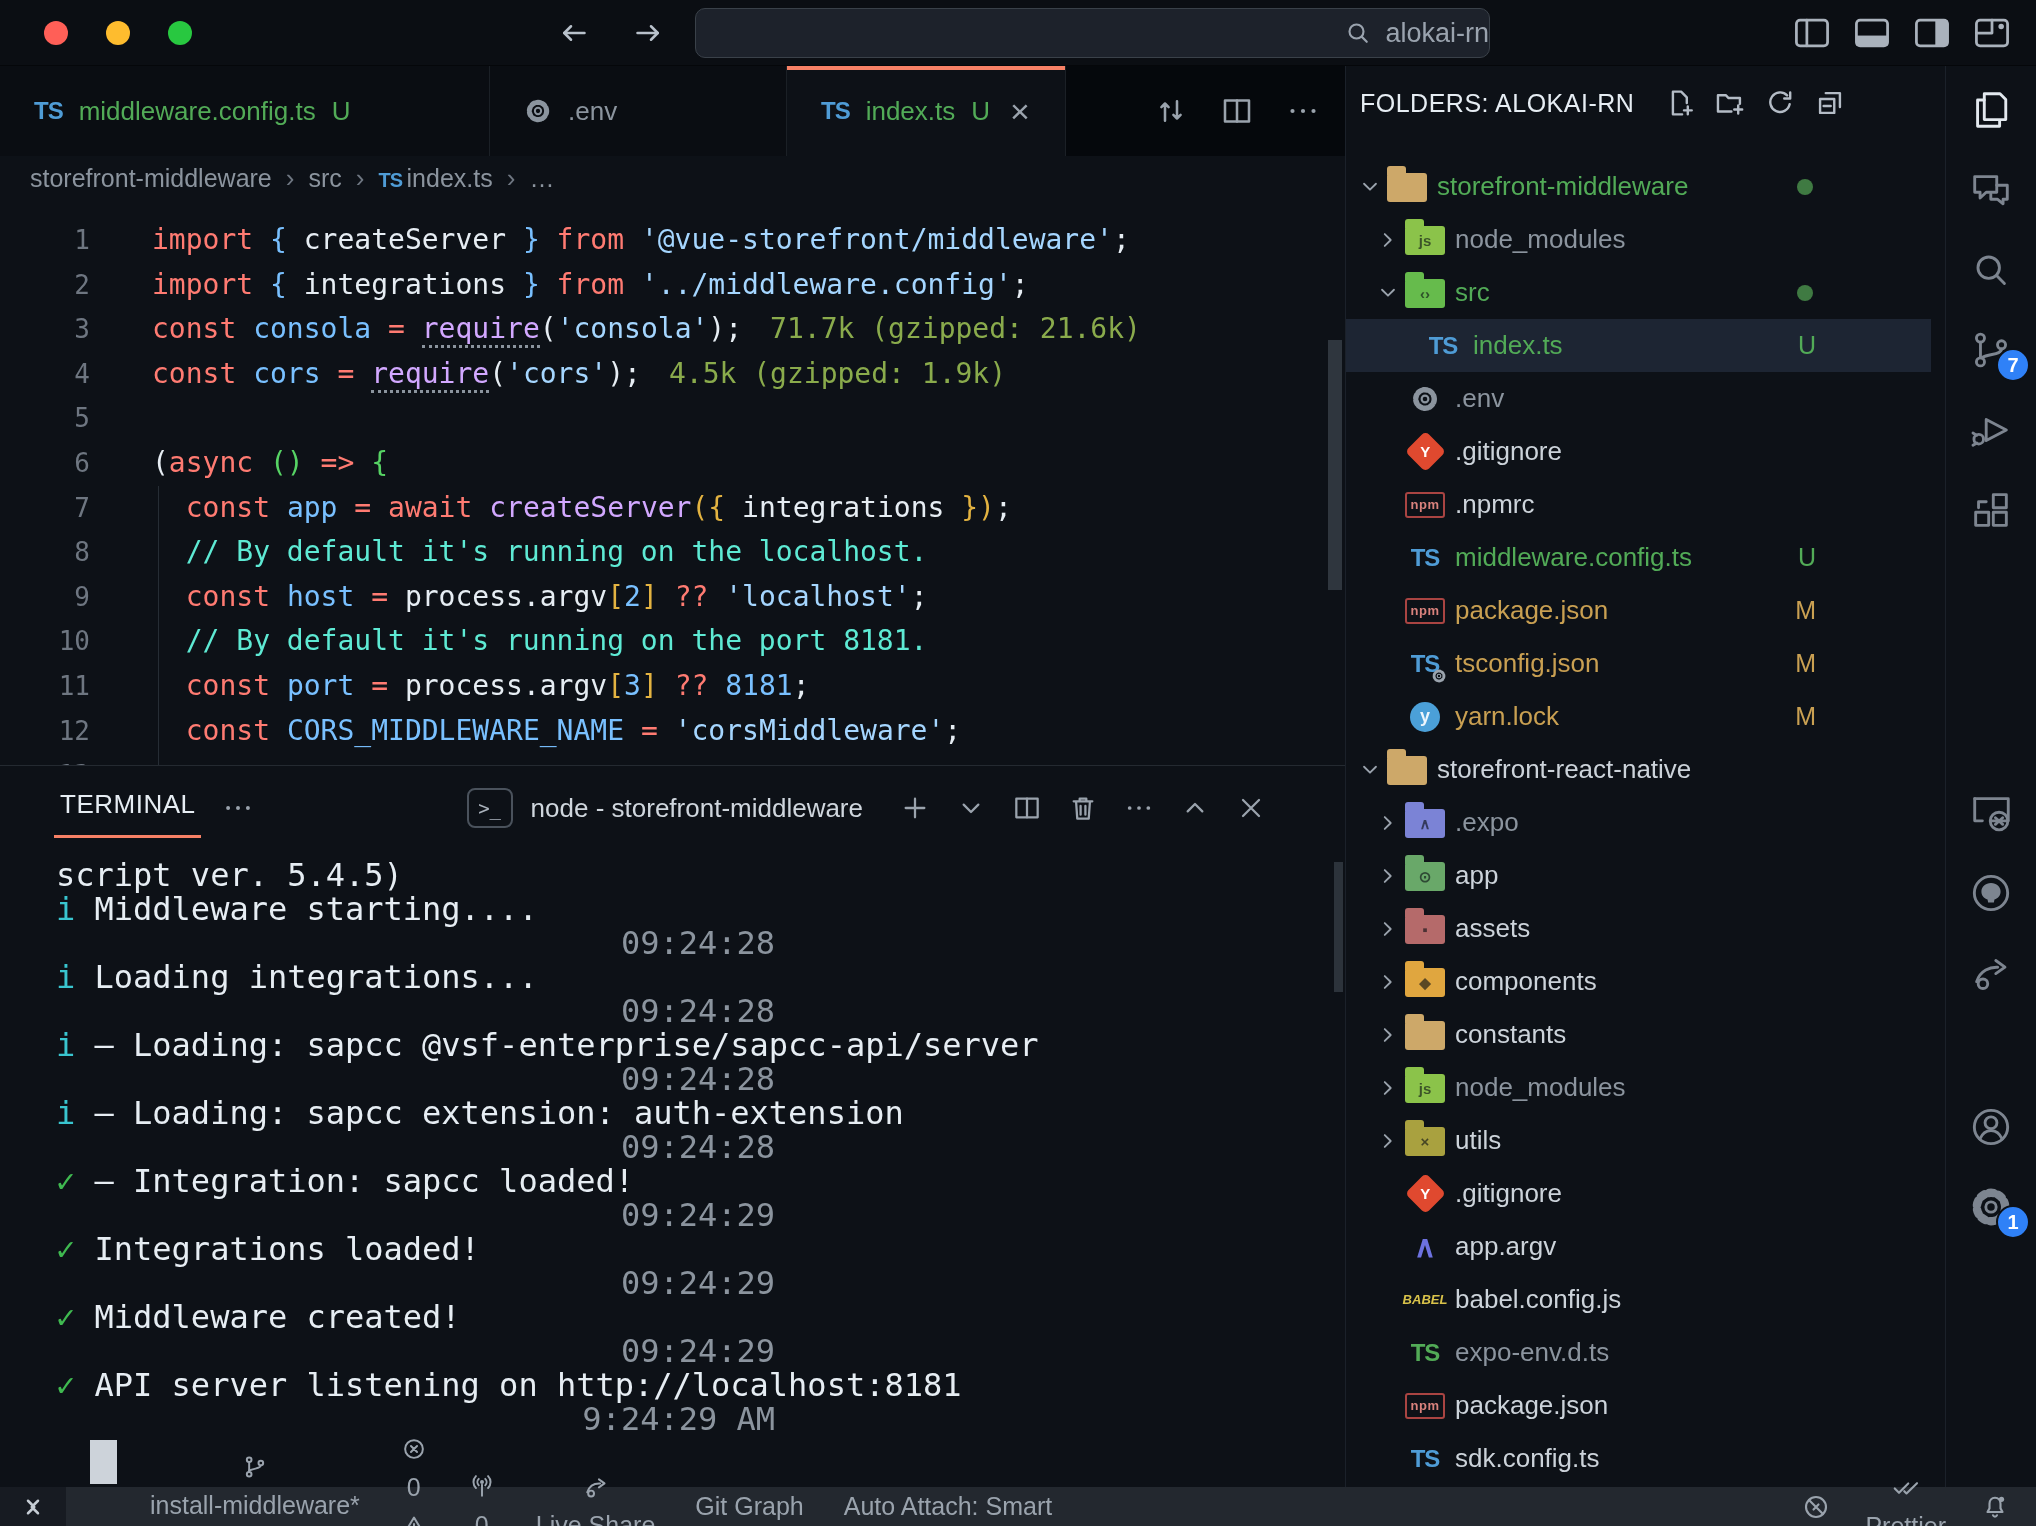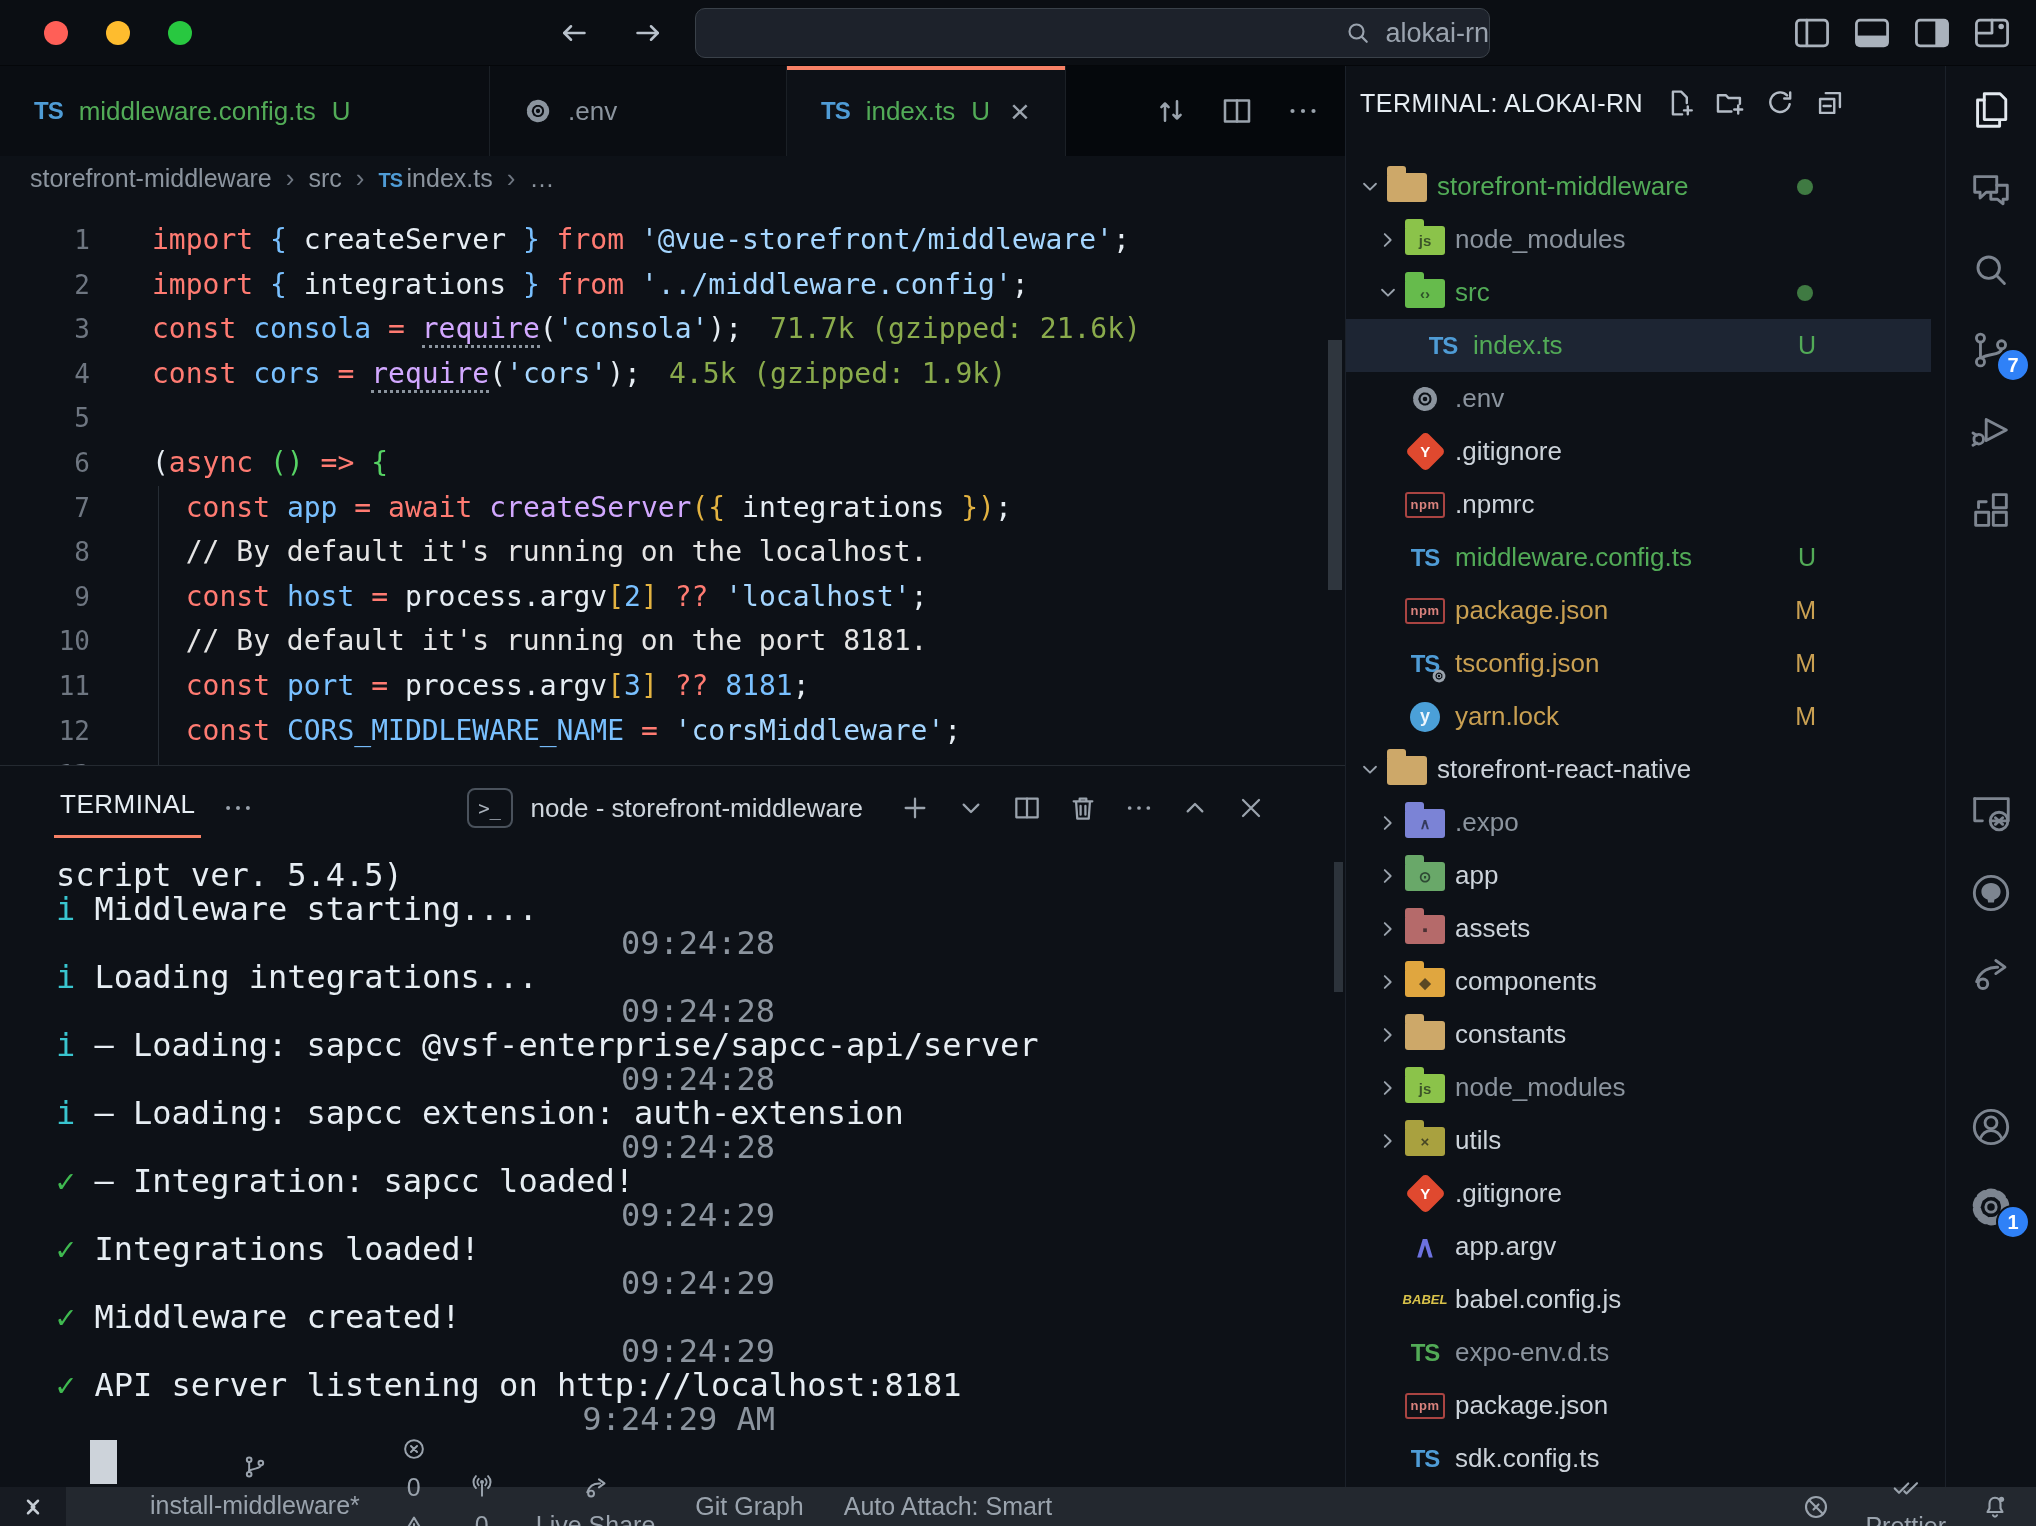--- a/index.html
+++ b/index.html
@@ -36,21 +36,21 @@
   
   .breadcrumb{height:44px;display:flex;align-items:center;padding-left:30px;gap:14px;font-size:25px;color:#8b949e;background:#0d1117;}
   .breadcrumb .sep{color:#6e7681;font-size:26px;}
   .breadcrumb .bc-ts{font-size:20px;}
   
   .code{flex:1;position:relative;overflow:hidden;padding-top:18px;font-family:"DejaVu Sans Mono",monospace;font-size:28px;}
   .crow{height:44.6px;line-height:44.6px;display:flex;white-space:pre;}
   .ln{width:90px;text-align:right;color:#6e7681;font-size:26px;flex:none;}
   .ct{margin-left:62px;}
   .tok-k{color:var(--kw,#ff7b72);} .tok-s{color:var(--str,#a5d6ff);} .tok-f{color:var(--fn,#d2a8ff);}
-  .tok-v{color:var(--cst,#79c0ff);} .tok-t{color:#e6edf3;} .tok-c{color:#e5e5e5;margin-top:12px;}
+  .tok-v{color:var(--cst,#79c0ff);} .tok-t{color:#e6edf3;} .tok-c{color:#5eead4;margin-top:12px;}
   .tok-bg{color:var(--br-g,#56d364);} .tok-by{color:var(--br-y,#e3b341);} .tok-bb{color:var(--br-b,#79c0ff);}
   .tok-u{border-bottom:3px dotted #8b949e;}
   .ann{color:var(--ann,#8aab4c);margin-left:28px;}
   .indent-guide{position:absolute;left:158px;top:286px;bottom:0;width:1px;background:#262d35;}
   .vscroll{position:absolute;right:3px;top:140px;width:14px;height:250px;background:#3b434c;opacity:.75;}
   
   .terminal{height:722px;border-top:1px solid #242a31;display:flex;flex-direction:column;background:#0d1117;}
   .term-head{height:84px;display:flex;align-items:center;padding:0 78px 0 60px;gap:26px;font-size:26px;color:#9aa3ad;}
   .term-label{color:#e6edf3;position:relative;padding-bottom:8px;letter-spacing:.5px;}
   .term-label::after{content:"";position:absolute;left:-6px;right:-6px;bottom:-10px;height:3px;background:var(--accent,#f78166);}
@@ -316,21 +316,21 @@
             <div class="tline time">09:24:29</div>
             <div class="tline"><span class="ic-check">✓ </span><span>API server listening on http://localhost:8181</span></div>
             <div class="tline time">9:24:29 AM</div>
             <div class="cursor"></div>
           </div>
       </div>
     </div>
 
     <div class="sidebar">
       <div class="side-head">
-        <span class="htitle">TERMINAL: ALOKAI-RN</span>
+        <span class="htitle">FOLDERS: ALOKAI-RN</span>
         <div class="side-acts" id="sideacts">
             <span class="icobtn">
               <svg class="ic" width="34" height="34" viewBox="0 0 24 24" fill="none" stroke="currentColor" stroke-width="1.7" stroke-linecap="round" stroke-linejoin="round">
                 <path d="M12.8 4H7v16h6.5M12.8 4l4 4v4M17.5 14.5v5.5M14.8 17.2h5.5"></path>
               </svg>
             </span>
             <span class="icobtn">
               <svg class="ic" width="34" height="34" viewBox="0 0 24 24" fill="none" stroke="currentColor" stroke-width="1.7" stroke-linecap="round" stroke-linejoin="round">
                 <path d="M3.5 6.5h5.5l2 2h8v4M3.5 6.5V18h9.5M17.8 13.8v5.6M15 16.6h5.6"></path>
               </svg>

